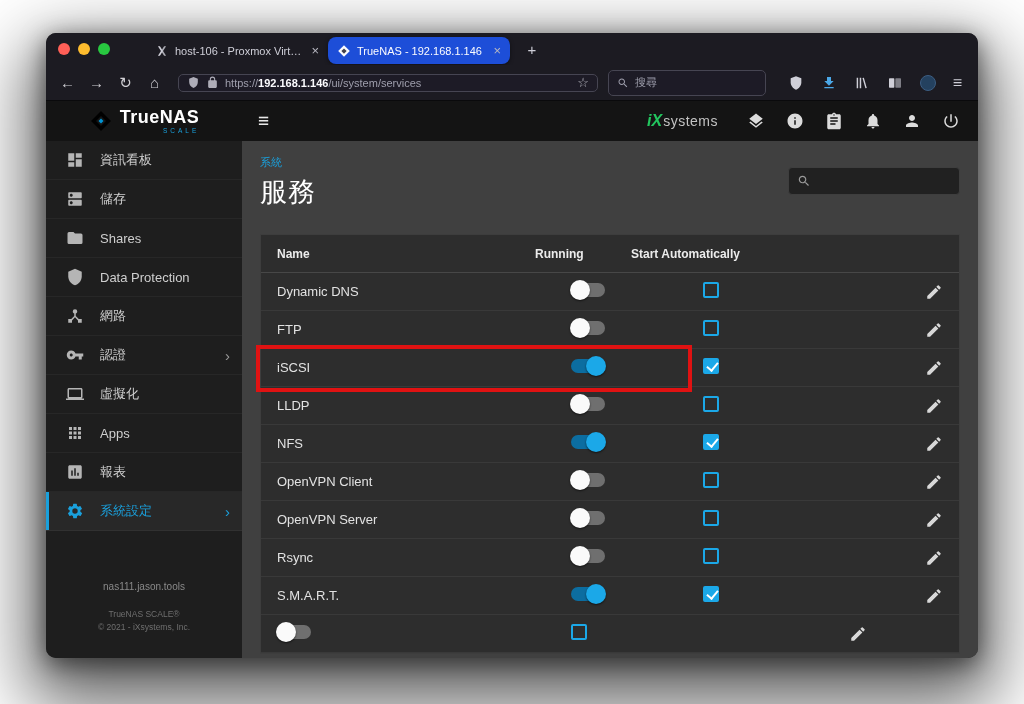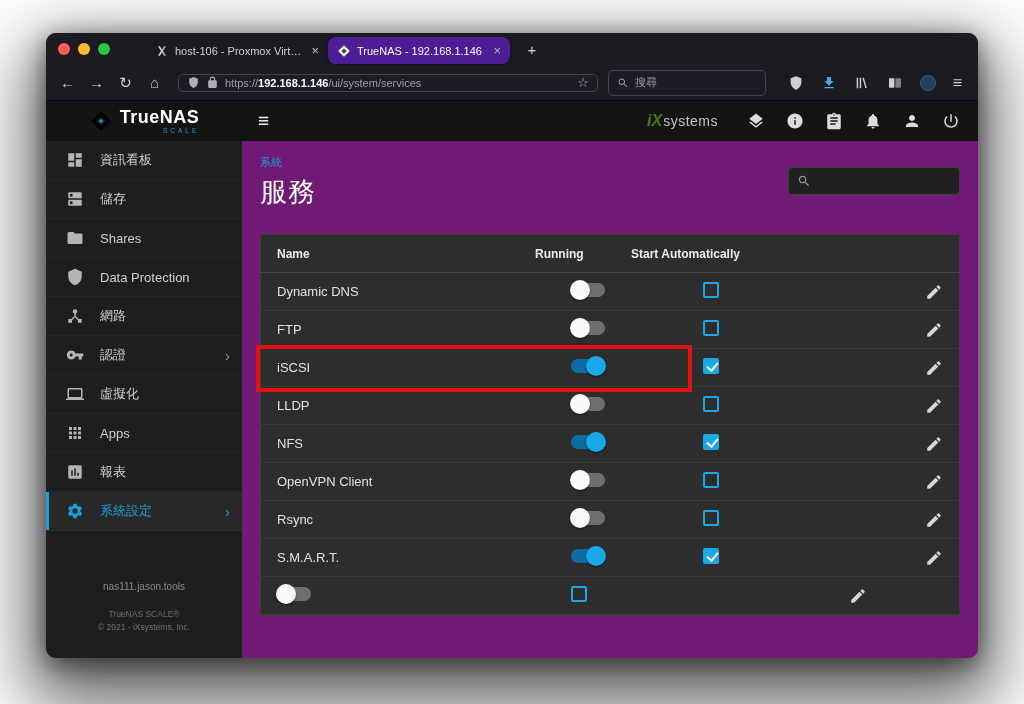--- a/index.html
+++ b/index.html
@@ -19,21 +19,21 @@
     box-shadow:0 30px 70px 18px rgba(0,0,0,.6), 0 6px 24px rgba(0,0,0,.55);
   }
 
   
   .tabbar { flex:0 0 32px; background:#1c1b22; display:flex; align-items:center; padding-left:12px; }
   .lights { display:flex; gap:8px; margin-right:36px; }
   .light { width:12px; height:12px; border-radius:50%; }
   .light.red { background:#ff5f57; } .light.yellow { background:#febc2e; } .light.green { background:#28c840; }
   .tab { display:flex; align-items:center; gap:6px; height:27px; margin-top:3px; padding:0 9px;
          border-radius:4px 4px 0 0; color:#cfcfd8; font-size:11px; width:182px; }
-  .tab.active { background:#4c1d95; color:#fbfbfe; border-radius:8px; box-shadow:0 1px 4px rgba(0,0,0,.45); }
+  .tab.active { background:#1d4ed8; color:#fbfbfe; border-radius:8px; box-shadow:0 1px 4px rgba(0,0,0,.45); }
   .tab .favicon { width:14px; height:14px; flex:0 0 14px; }
   .tab .label { white-space:nowrap; overflow:hidden; text-overflow:ellipsis; flex:1; }
   .tab .close { font-size:13px; color:#b9b9c2; line-height:1; }
   .newtab { color:#cfcfd8; font-size:15px; margin-left:10px; width:24px; height:24px; }
 
   
   .navbar { flex:0 0 36px; background:#1c1b22; border-bottom:1px solid #0a0a0c;
             display:flex; align-items:center; padding:0 8px; gap:2px; }
   .navbtn { width:27px; height:26px; display:flex; align-items:center; justify-content:center;
             color:#d0cfd4; font-size:15px; border-radius:4px; }
@@ -55,40 +55,40 @@
   
   .tn-topbar { flex:0 0 40px; background:#141414; display:flex; align-items:center; }
   .tn-logo-area { width:196px; flex:0 0 196px; display:flex; align-items:center; justify-content:center; gap:7px; }
   .tn-mark { width:24px; height:24px; }
   .tn-wordmark { display:flex; flex-direction:column; line-height:1; }
   .tn-name { color:#ffffff; font-size:18px; font-weight:700; letter-spacing:.5px; }
   .tn-sub { color:#1aa0dc; font-size:6.5px; letter-spacing:3px; text-align:right; margin-top:2px; }
   .tn-burger { margin-left:16px; color:#e8e8e8; font-size:19px; }
   .tn-right { margin-left:auto; display:flex; align-items:center; gap:21px; padding-right:18px; }
   .ix-logo { display:flex; align-items:baseline; gap:1px; margin-right:8px; }
-  .ix-logo .ix { color:#4d7c0f; font-size:16px; font-weight:700; font-style:italic; }
+  .ix-logo .ix { color:#22c55e; font-size:16px; font-weight:700; font-style:italic; }
   .ix-logo .systems { color:#c3c3c3; font-size:14px; letter-spacing:.5px; }
   .tn-right .icon { width:18px; height:18px; color:#dcdcdc; }
 
   
   .app-body { flex:1; display:flex; min-height:0; }
   .sidebar { width:196px; flex:0 0 196px; background:#1e1e1e; position:relative; }
   .side-item { height:39px; display:flex; align-items:center; padding:0 12px 0 20px; gap:16px;
                color:#cfcfcf; font-size:13px; border-bottom:1px solid rgba(255,255,255,.045); position:relative; }
   .side-item .icon { width:18px; height:18px; flex:0 0 18px; color:#b5b5b5; }
   .side-item .chev { margin-left:auto; font-size:15px; color:#9a9a9a; line-height:1; }
   .side-item.active { background:#282828; color:#1aa0dc; }
   .side-item.active .icon, .side-item.active .chev { color:#1aa0dc; }
   .side-item.active::before { content:""; position:absolute; left:0; top:0; bottom:0; width:3px; background:#1aa0dc; }
   .side-footer { position:absolute; bottom:23px; left:0; right:0; text-align:center; }
   .side-footer .host { font-size:10px; color:#8a8a8a; margin-bottom:16px; }
   .side-footer .small { font-size:8.5px; color:#6f6f6f; line-height:1.6; }
 
   
-  .main { flex:1; background:#701a75; position:relative; padding:14px 18px 8px; overflow:hidden; }
+  .main { flex:1; background:#404040; position:relative; padding:14px 18px 8px; overflow:hidden; }
   .breadcrumb { color:#1aa0dc; font-size:11px; }
   .page-title { color:#ffffff; font-size:27px; font-weight:500; margin-top:4px; letter-spacing:1px; }
   .search-field { position:absolute; top:26px; right:18px; width:172px; height:28px;
                   background:#212121; border:1px solid #3e3e3e; border-radius:4px;
                   display:flex; align-items:center; padding:0 8px; gap:6px; color:#9a9a9a; }
   .search-field .icon { width:14px; height:14px; flex:0 0 14px; }
   .search-field input { background:transparent; border:none; outline:none; color:#d8d8d8; font-size:12px; width:100%; }
 
   
   .table { margin-top:24px; border:1px solid #3d3d3d; background:#2d2d2d; position:relative; }
@@ -423,20 +423,30 @@
           <span>OpenVPN Client</span>
           <span><span class="toggle"><span class="knob"></span></span></span>
           <span><span class="checkbox"></span></span>
           <button class="edit-btn icon">
               <svg viewBox="0 0 24 24">
                 <path d="M3 17.25V21h3.75L17.8 9.94l-3.75-3.75L3 17.25zM20.71 7.04a1 1 0 0 0 0-1.41l-2.34-2.34a1 1 0 0 0-1.41 0l-1.83 1.83 3.75 3.75 1.83-1.83z"></path>
               </svg>
             </button>
         </div>
         <div class="t-row">
+          <span>OpenVPN Server</span>
+          <span><span class="toggle"><span class="knob"></span></span></span>
+          <span><span class="checkbox"></span></span>
+          <button class="edit-btn icon">
+              <svg viewBox="0 0 24 24">
+                <path d="M3 17.25V21h3.75L17.8 9.94l-3.75-3.75L3 17.25zM20.71 7.04a1 1 0 0 0 0-1.41l-2.34-2.34a1 1 0 0 0-1.41 0l-1.83 1.83 3.75 3.75 1.83-1.83z"></path>
+              </svg>
+            </button>
+        </div>
+        <div class="t-row">
           <span>Rsync</span>
           <span><span class="toggle"><span class="knob"></span></span></span>
           <span><span class="checkbox"></span></span>
           <button class="edit-btn icon">
               <svg viewBox="0 0 24 24">
                 <path d="M3 17.25V21h3.75L17.8 9.94l-3.75-3.75L3 17.25zM20.71 7.04a1 1 0 0 0 0-1.41l-2.34-2.34a1 1 0 0 0-1.41 0l-1.83 1.83 3.75 3.75 1.83-1.83z"></path>
               </svg>
             </button>
         </div>
         <div class="t-row">

